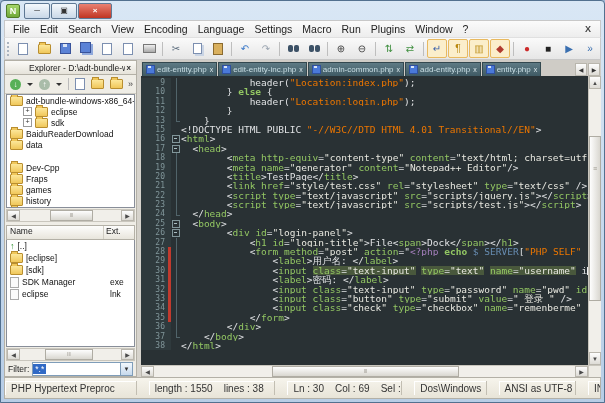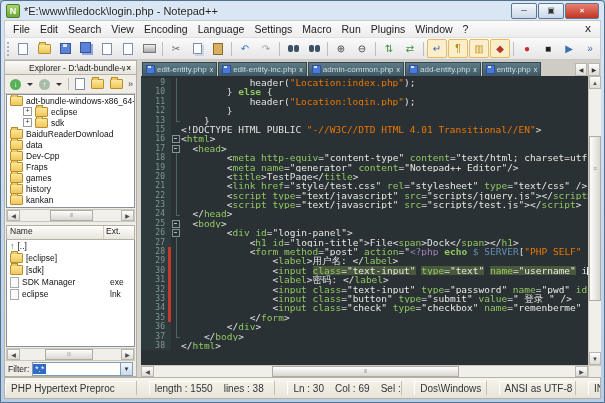--- a/index.html
+++ b/index.html
@@ -109,21 +109,20 @@
   
   .statusbar{height:20px;background:linear-gradient(#F6F4EC,#E8E4D8);border:1px solid #B3B0A6;display:flex;align-items:center;font-size:10px;color:#333;gap:12px;}
   .sb-seg{height:14px;display:flex;align-items:center;padding:0 6px;border-right:1px solid #C2BEB2;box-shadow:inset 1px 1px 0 #FFF;white-space:pre;overflow:hidden;}
 </style>
 </head>
 <body>
 
 <div class="frame">
   <div class="titlebar">
     <span class="np-logo">N</span>
-    <span class="title-text">*E:\www\filedock\login.php - Notepad++</span>
     <span class="winbtns" id="winbtns">
         <span class="winbtn">─</span>
         <span class="winbtn">▣</span>
         <span class="winbtn close">×</span>
       </span>
   </div>
 
   <div class="menubar">
     <span id="menu-items" style="display:flex">
         <div class="menu-item">File</div>
@@ -282,21 +281,21 @@
             <span class="tlabel">sdk</span>
           </div>
           <div class="titem" style="padding-left: 3px;">
             <span class="ic ic-folder tree-ico"></span>
             <span class="tlabel">BaiduReaderDownload</span>
           </div>
           <div class="titem" style="padding-left: 3px;">
             <span class="ic ic-folder tree-ico"></span>
             <span class="tlabel">data</span>
           </div>
-          <div class="titem" style="padding-left: 3px;">
+          <div class="titem" style="padding-left: 3px; margin-top: 12px;">
             <span class="ic ic-folder tree-ico"></span>
             <span class="tlabel">Dev-Cpp</span>
           </div>
           <div class="titem" style="padding-left: 3px;">
             <span class="ic ic-folder tree-ico"></span>
             <span class="tlabel">Fraps</span>
           </div>
           <div class="titem" style="padding-left: 3px;">
             <span class="ic ic-folder tree-ico"></span>
             <span class="tlabel">games</span>

